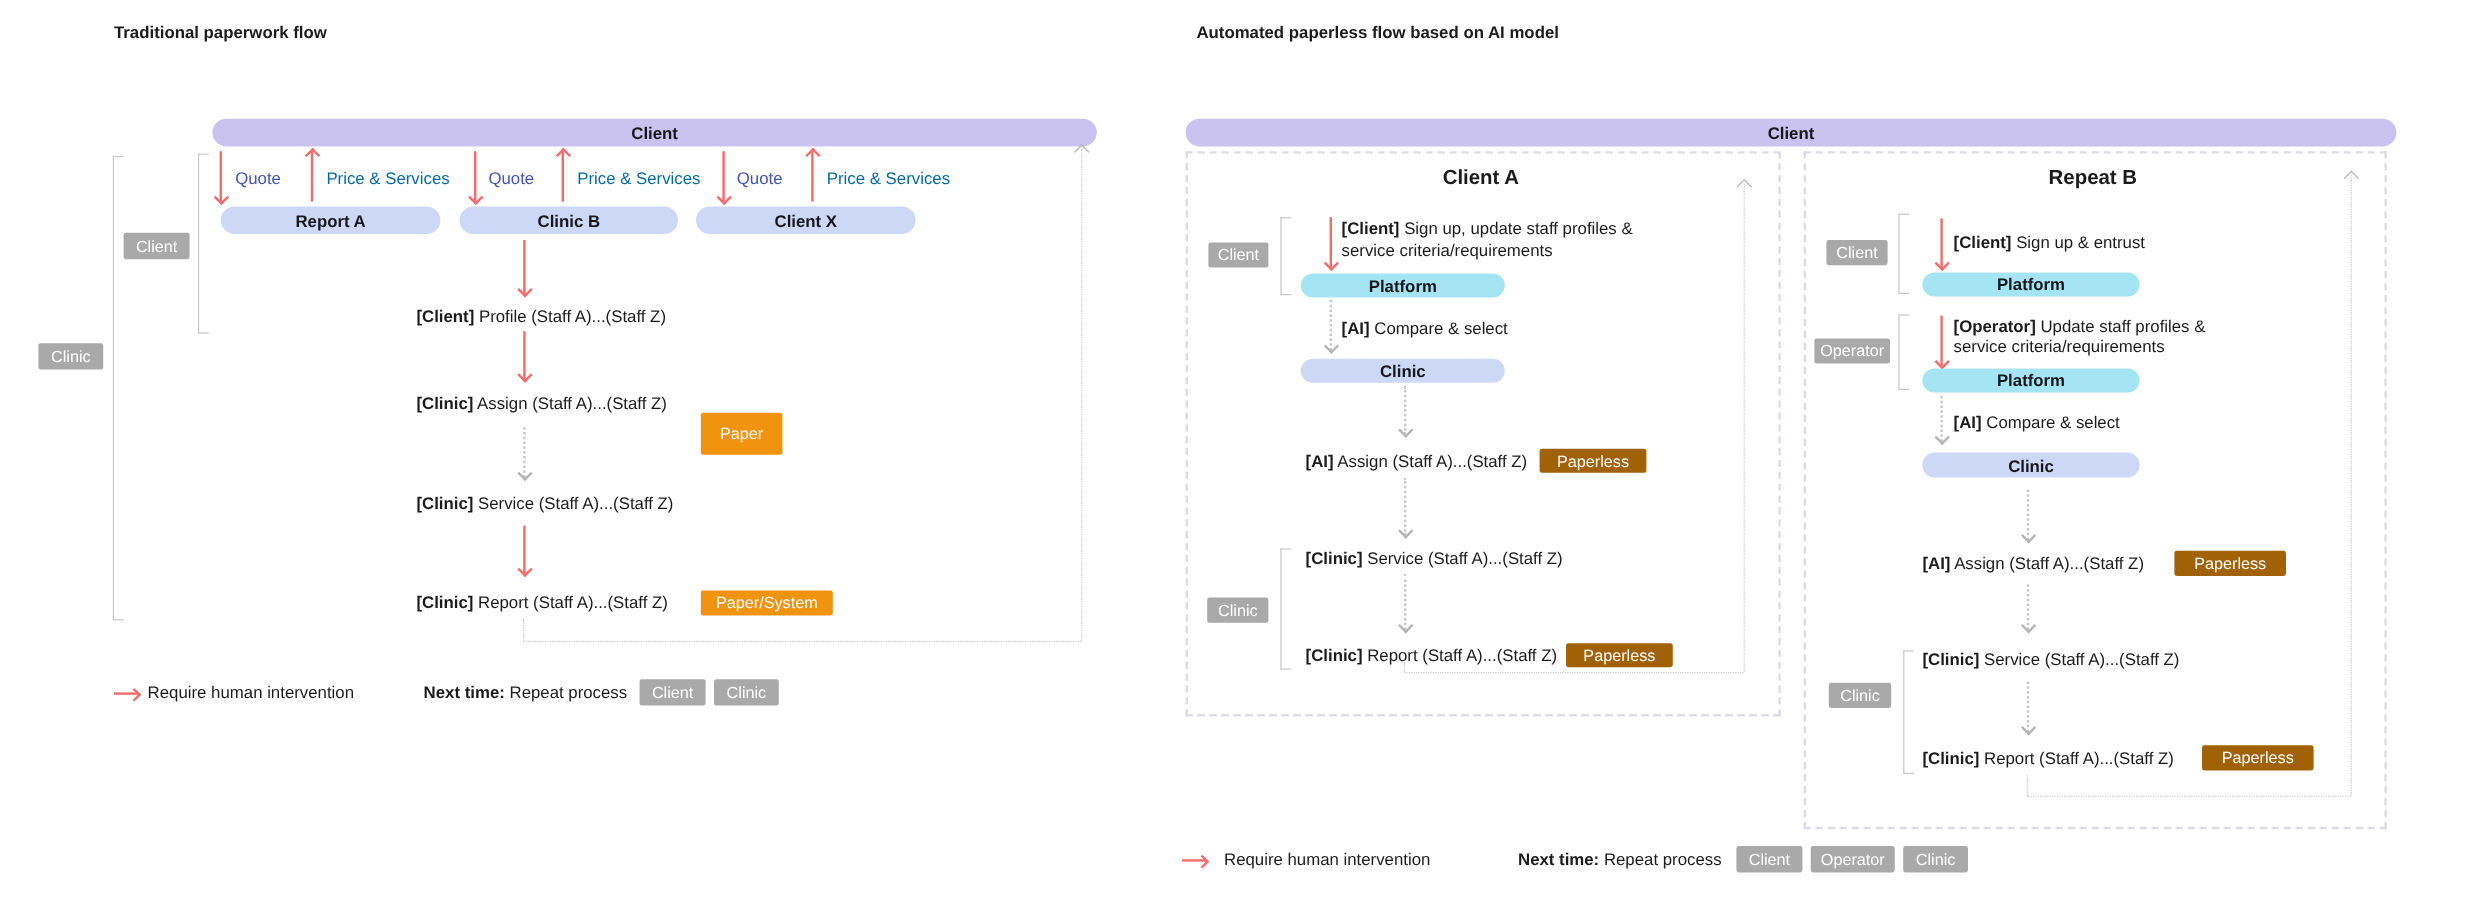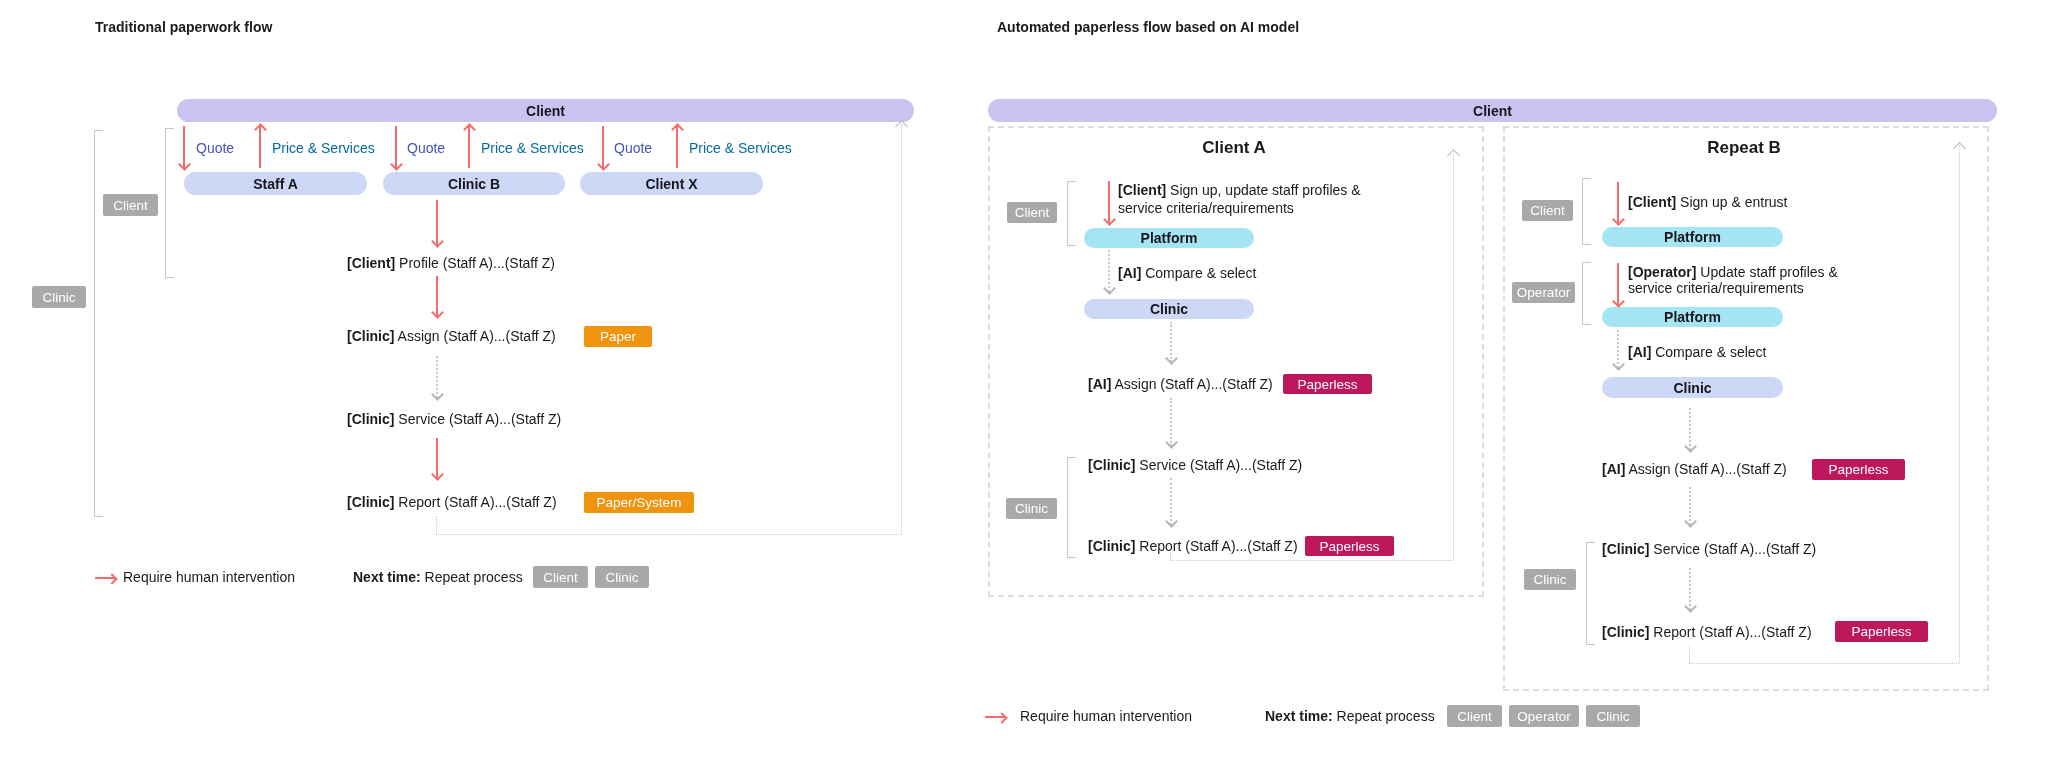--- a/index.html
+++ b/index.html
@@ -12,21 +12,21 @@
        justify-content:center;font-size:14px;font-weight:700;color:#16161c}
   .pill{position:absolute;border-radius:999px;display:flex;align-items:center;justify-content:center;
         font-size:14px;font-weight:700;color:#16161c}
   .pill.peri{background:#cdd8f6}
   .pill.cyan{background:#a5e5f3}
   .gbadge{position:absolute;background:#a9a9a9;color:#fff;font-size:13.5px;border-radius:2px;
           display:flex;align-items:center;justify-content:center;white-space:nowrap}
   .tag{position:absolute;color:#fff;font-size:13.5px;border-radius:2px;display:flex;align-items:center;
        justify-content:center;white-space:nowrap}
   .tag.orange{background:#f0930f}
-  .tag.green{background:#be185d}
+  .tag.green{background:#a16207}
   .mbox{position:absolute;border:2px dashed #dcdce6;background:transparent}
   .mbox-title{position:absolute;font-size:17px;font-weight:700;text-align:center}
   .bracket{position:absolute;width:8px;border:1.5px solid #c7c7c7;border-right:none}
   .varr{position:absolute;width:0;border-left:2px solid #f56b6b}
   .varr:after{content:"";position:absolute;width:7px;height:7px;left:-5px;bottom:-1px;
               border-left:2px solid #f56b6b;border-bottom:2px solid #f56b6b;transform:rotate(-45deg)}
   .varr.up:after{bottom:auto;top:-1px;border-bottom:none;border-top:2px solid #f56b6b;transform:rotate(45deg)}
   .varr.gray{border-left:2px dotted #c6c6c6}
   .varr.gray:after{border-color:#b5b5b5}
   .harr{position:absolute;height:0;border-top:2px solid #f56b6b}
@@ -59,41 +59,41 @@
     <div class="varr" style="left:395px;top:126px;height:42px"></div>
     <div class="lbl-quote" style="left:407px;top:140px">Quote</div>
     <div class="varr up" style="left:468px;top:126px;height:42px"></div>
     <div class="lbl-price" style="left:481px;top:140px">Price &amp; Services</div>
 
     <div class="varr" style="left:602px;top:126px;height:42px"></div>
     <div class="lbl-quote" style="left:614px;top:140px">Quote</div>
     <div class="varr up" style="left:676px;top:126px;height:42px"></div>
     <div class="lbl-price" style="left:689px;top:140px">Price &amp; Services</div>
 
-    <div class="pill peri" style="left:184px;top:172px;width:183px;height:23px">Staff A</div>
+    <div class="pill peri" style="left:184px;top:172px;width:183px;height:23px">Report A</div>
     <div class="pill peri" style="left:383px;top:172px;width:182px;height:23px">Clinic B</div>
     <div class="pill peri" style="left:580px;top:172px;width:183px;height:23px">Client X</div>
 
     <div class="bracket" style="left:165px;top:128px;height:148px"></div>
     <div class="gbadge" style="left:103px;top:194px;width:55px;height:22px">Client</div>
     <div class="bracket" style="left:94px;top:130px;height:385px"></div>
     <div class="gbadge" style="left:32px;top:286px;width:54px;height:22px">Clinic</div>
 
     <div class="varr" style="left:436px;top:200px;height:45px"></div>
 
     <div class="txt" style="left:347px;top:253px">
       <b>[Client]</b><span> Profile (Staff A)...(Staff Z)</span>
     </div>
 
     <div class="varr" style="left:436px;top:276px;height:40px"></div>
 
     <div class="txt" style="left:347px;top:326px">
       <b>[Clinic]</b><span> Assign (Staff A)...(Staff Z)</span>
     </div>
-    <div class="tag orange" style="left:584px;top:326px;width:68px;height:21px">Paper</div>
+    <div class="tag orange" style="left:584px;top:344px;width:68px;height:35px">Paper</div>
 
     <div class="varr gray" style="left:436px;top:356px;height:42px"></div>
 
     <div class="txt" style="left:347px;top:409px">
       <b>[Clinic]</b><span> Service (Staff A)...(Staff Z)</span>
     </div>
 
     <div class="varr" style="left:436px;top:438px;height:40px"></div>
 
     <div class="txt" style="left:347px;top:492px">

